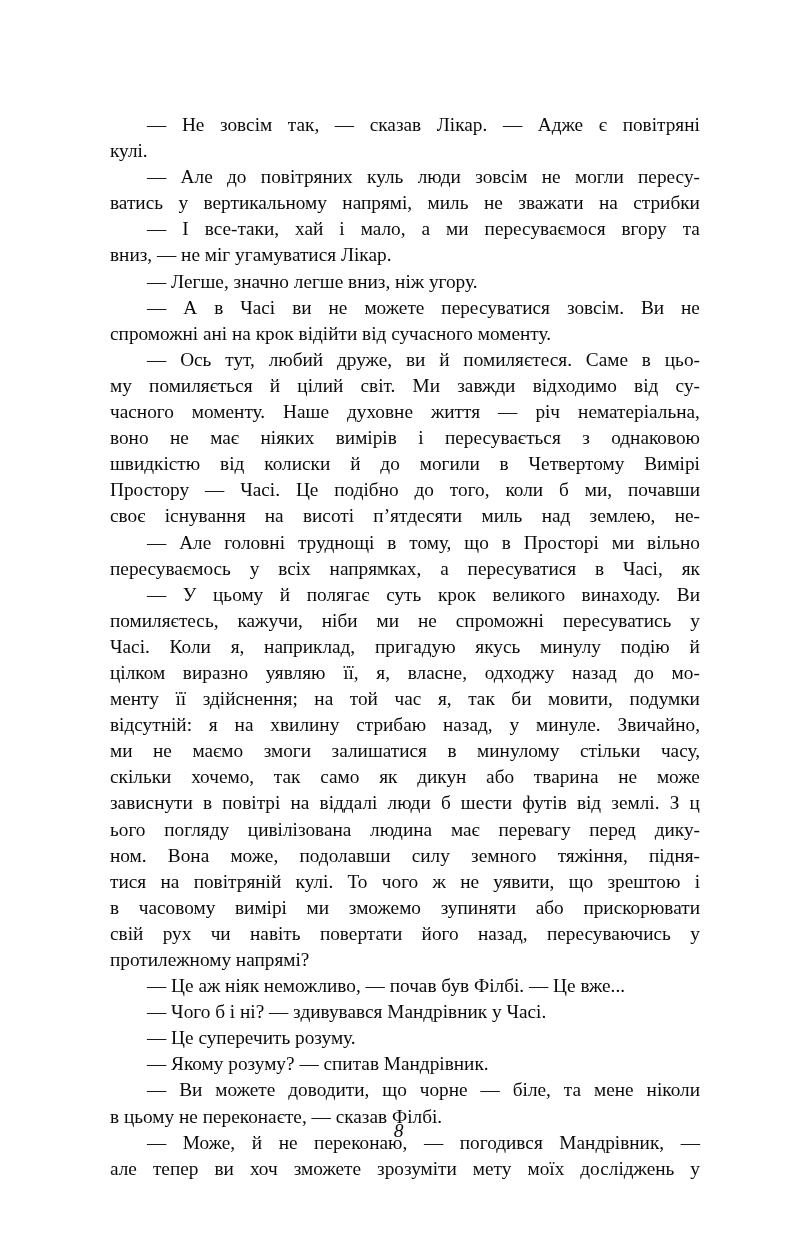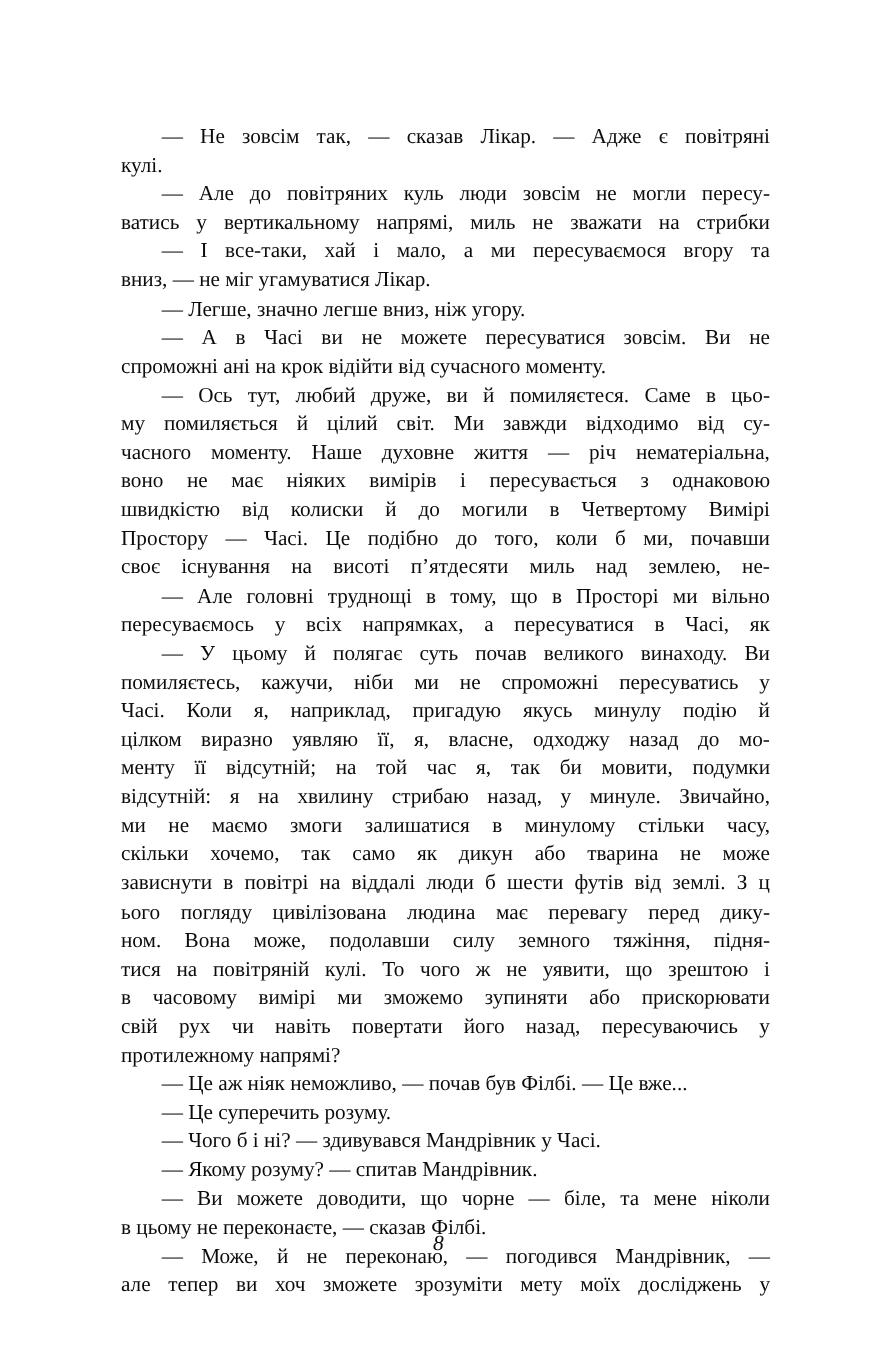--- a/index.html
+++ b/index.html
@@ -253,21 +253,21 @@
         <span>Часі,</span>
         <span>як</span>
       </div>
       <div class="line just indent">
         <span>—</span>
         <span>У</span>
         <span>цьому</span>
         <span>й</span>
         <span>полягає</span>
         <span>суть</span>
-        <span>почав</span>
+        <span>крок</span>
         <span>великого</span>
         <span>винаходу.</span>
         <span>Ви</span>
       </div>
       <div class="line just">
         <span>помиляєтесь,</span>
         <span>кажучи,</span>
         <span>ніби</span>
         <span>ми</span>
         <span>не</span>
@@ -294,21 +294,21 @@
         <span>я,</span>
         <span>власне,</span>
         <span>одходжу</span>
         <span>назад</span>
         <span>до</span>
         <span>мо-</span>
       </div>
       <div class="line just">
         <span>менту</span>
         <span>її</span>
-        <span>відсутній;</span>
+        <span>здійснення;</span>
         <span>на</span>
         <span>той</span>
         <span>час</span>
         <span>я,</span>
         <span>так</span>
         <span>би</span>
         <span>мовити,</span>
         <span>подумки</span>
       </div>
       <div class="line just">
@@ -410,22 +410,22 @@
         <span>чи</span>
         <span>навіть</span>
         <span>повертати</span>
         <span>його</span>
         <span>назад,</span>
         <span>пересуваючись</span>
         <span>у</span>
       </div>
       <div class="line">протилежному напрямі?</div>
       <div class="line indent">— Це аж ніяк неможливо, — почав був Філбі. — Це вже...</div>
+      <div class="line indent">— Чого б і ні? — здивувався Мандрівник у Часі.</div>
       <div class="line indent">— Це суперечить розуму.</div>
-      <div class="line indent">— Чого б і ні? — здивувався Мандрівник у Часі.</div>
       <div class="line indent">— Якому розуму? — спитав Мандрівник.</div>
       <div class="line just indent">
         <span>—</span>
         <span>Ви</span>
         <span>можете</span>
         <span>доводити,</span>
         <span>що</span>
         <span>чорне</span>
         <span>—</span>
         <span>біле,</span>

